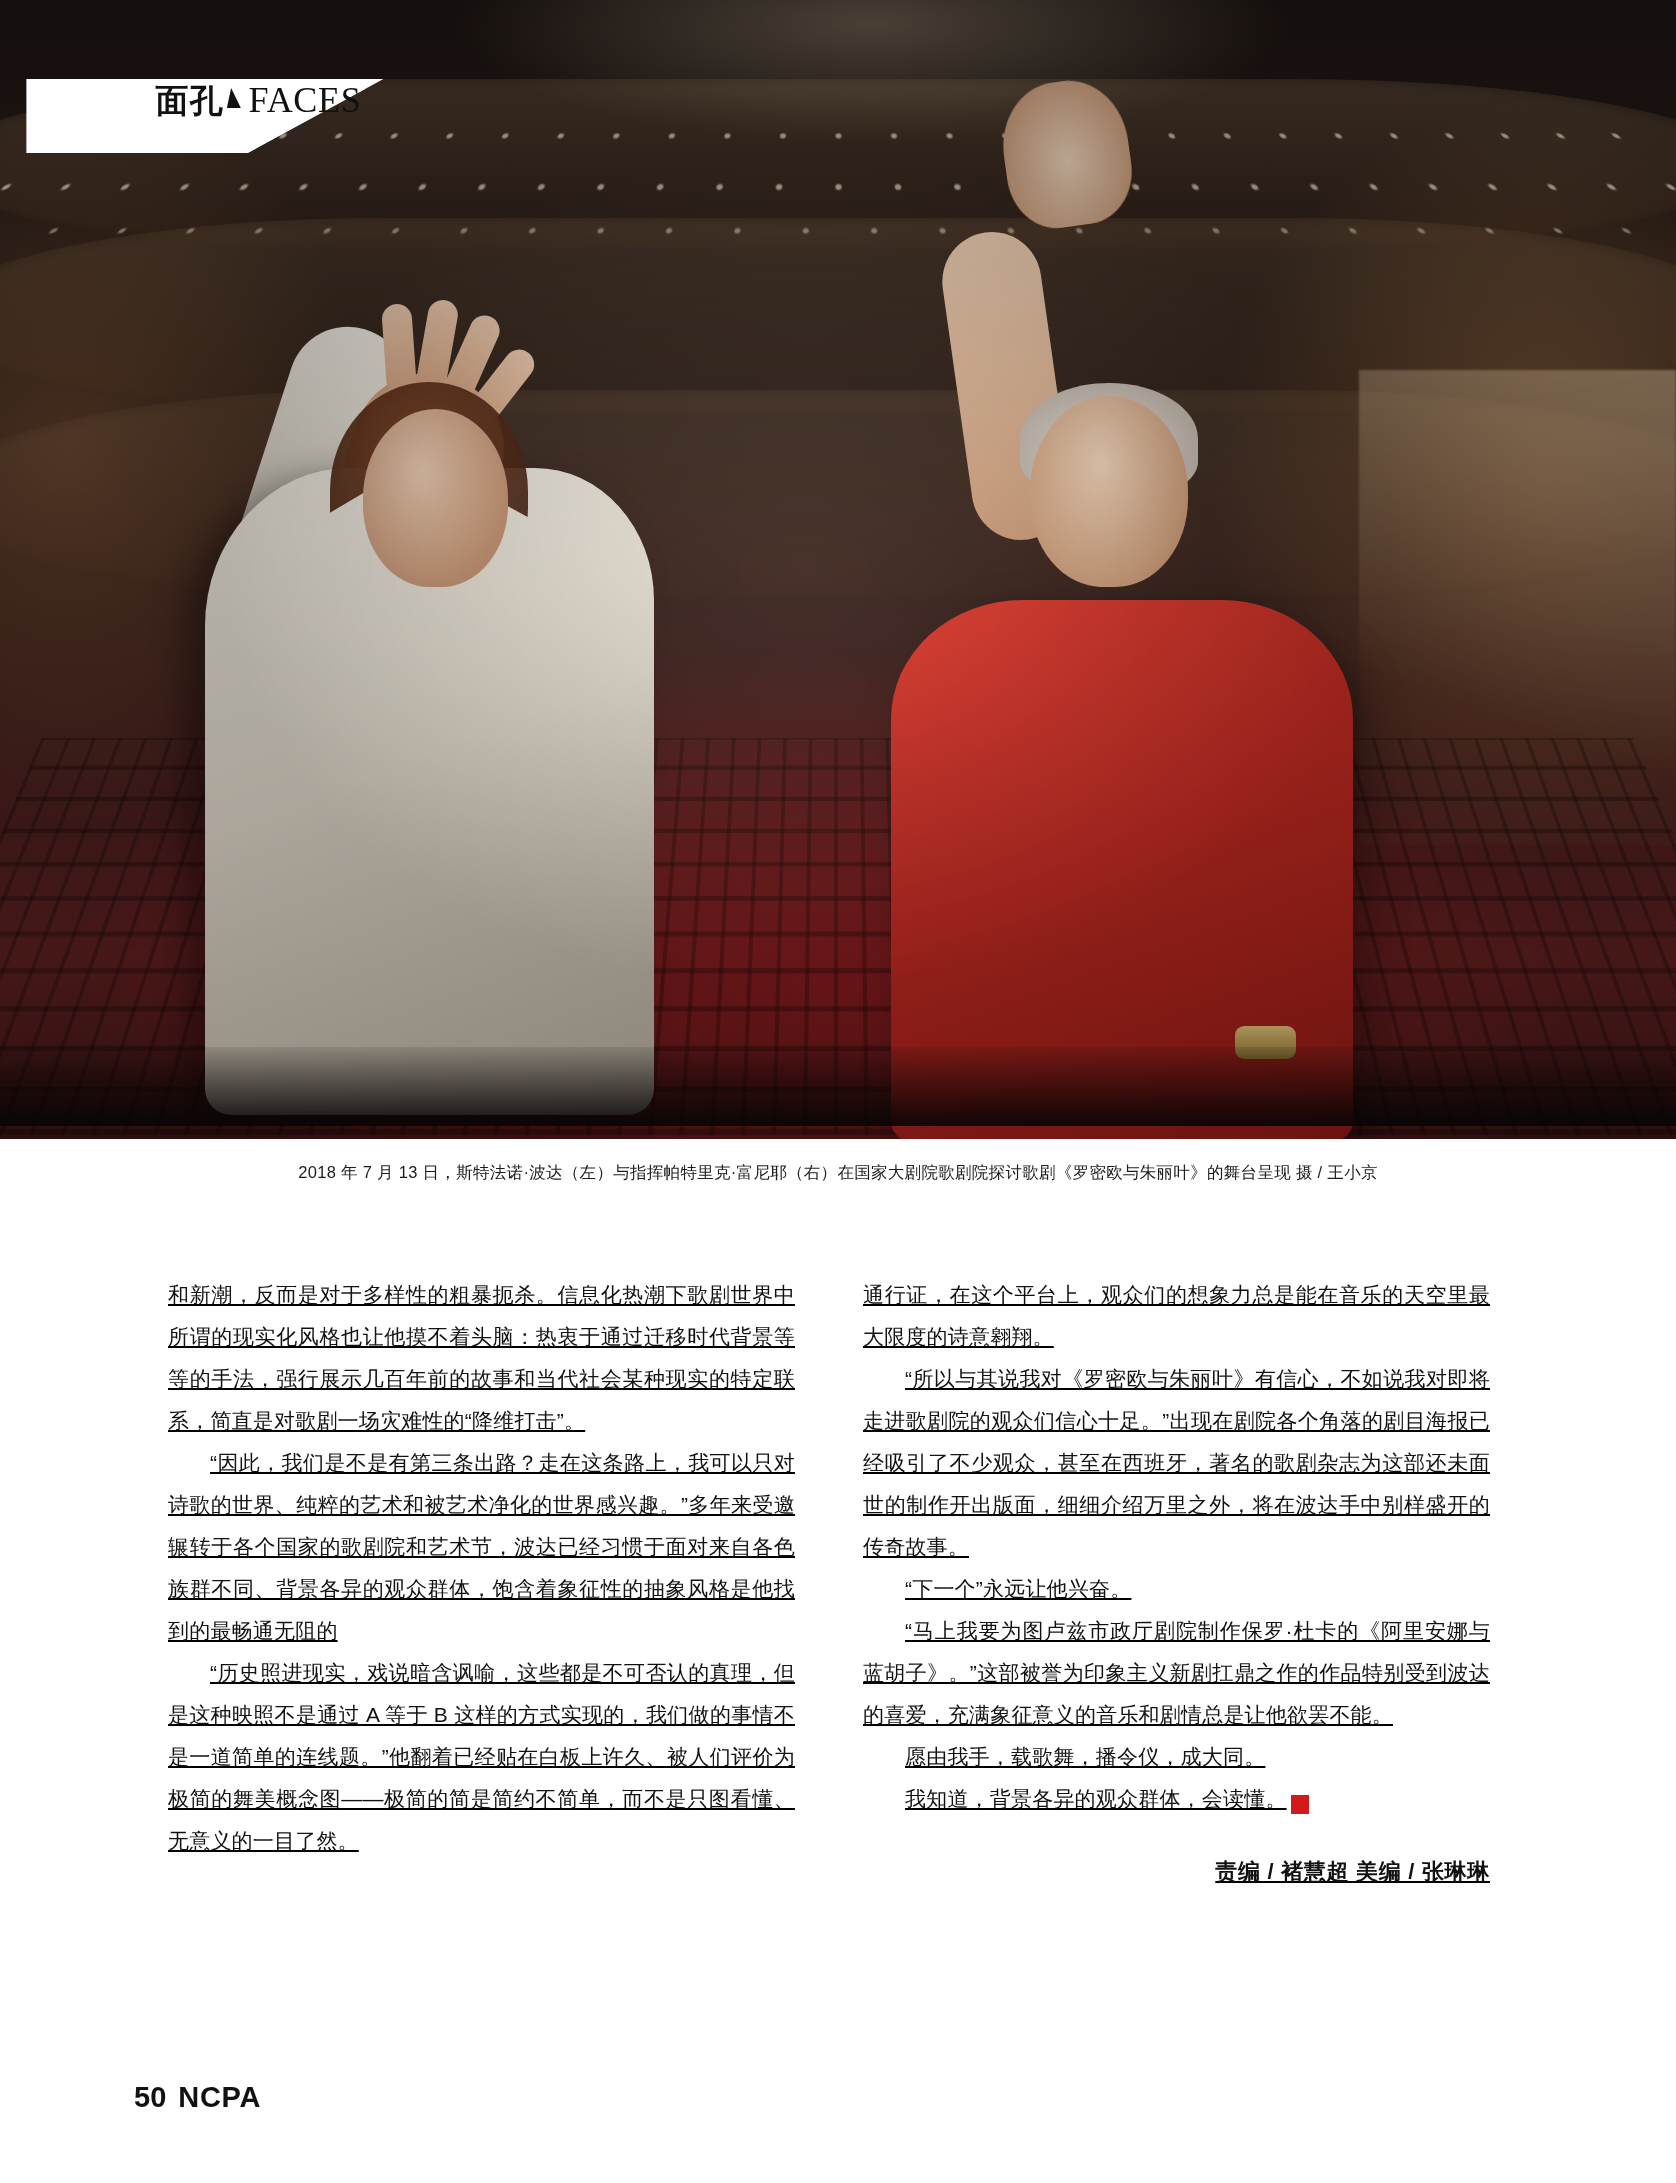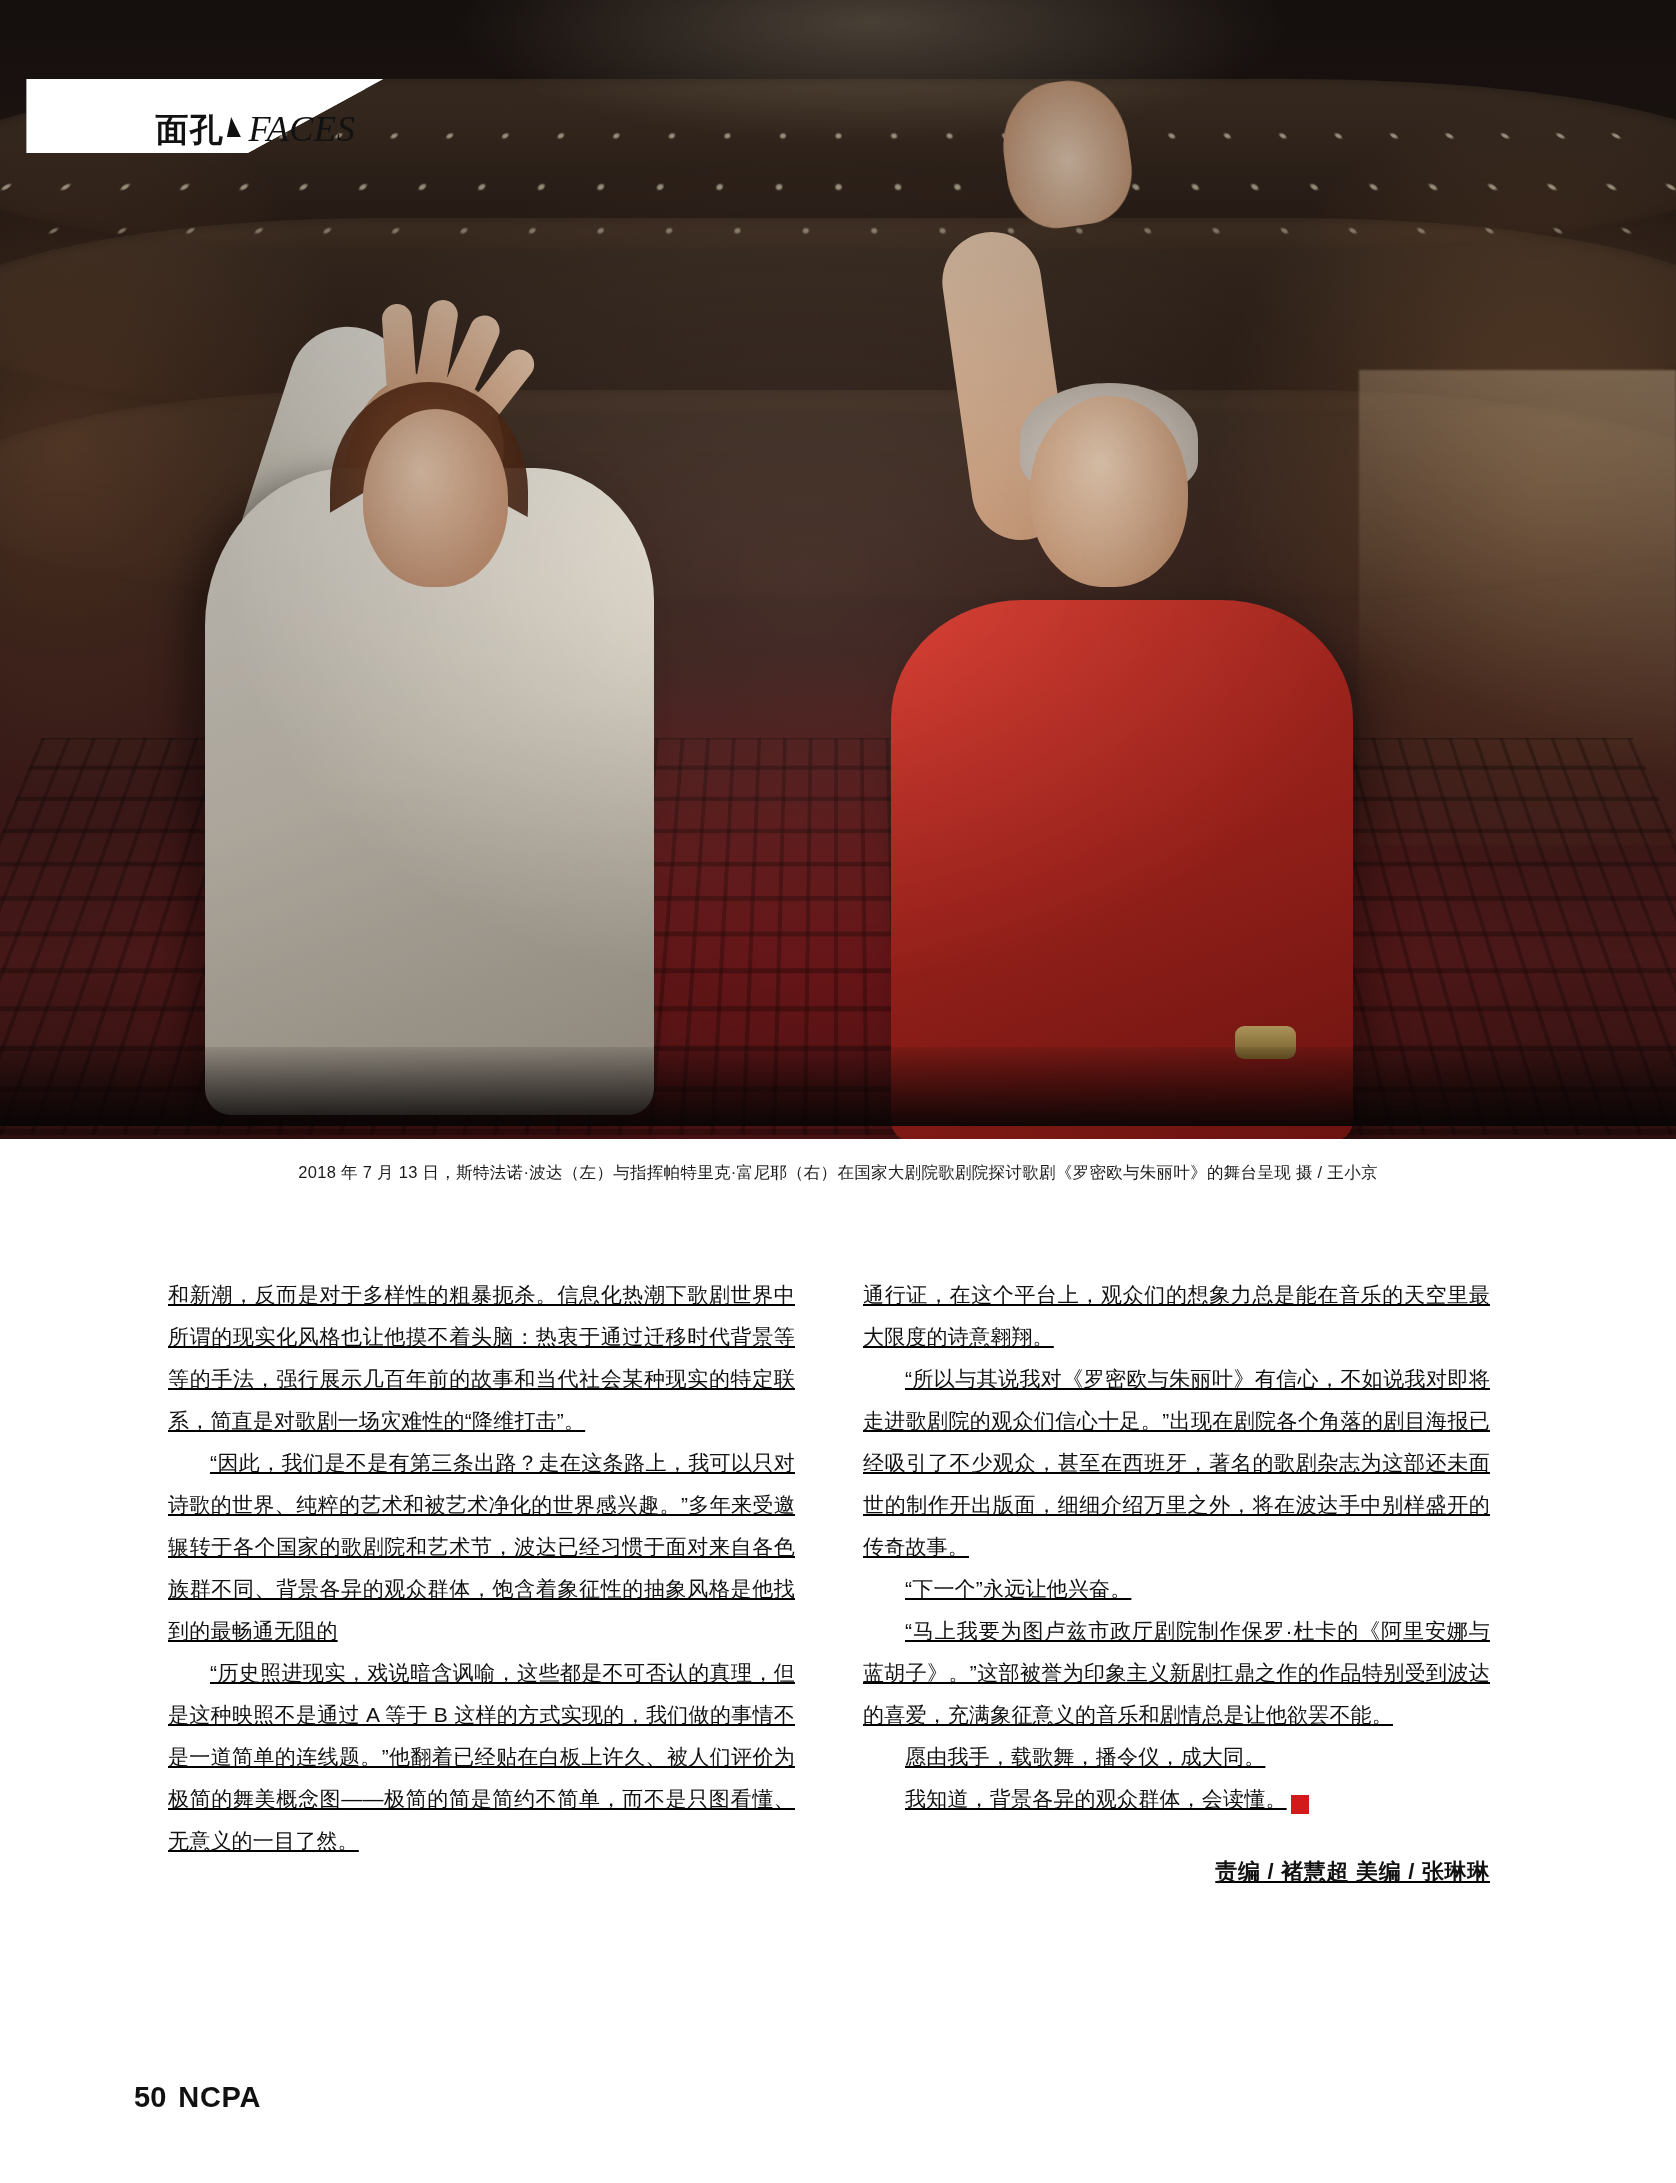--- a/index.html
+++ b/index.html
@@ -163,21 +163,21 @@
   }
 
   
   .faces-tab {
     position: absolute;
     left: 26.4px;
     top: 79px;
     width: 449px;
     height: 74px;
     display: flex;
-    align-items: flex-end;
+    align-items: flex-start;
     z-index: 5;
   }
   .faces-swoosh {
     position: absolute;
     left: 0; top: 0;
     width: 357px; height: 74px;
     background: #ffffff;
     border-radius: 0 92px 92px 0 / 0 59px 59px 0;
     clip-path: polygon(0 0, 100% 0, 62% 100%, 0 100%);
   }
@@ -209,21 +209,20 @@
     border-left: 14.5px solid #111;
     border-top: 20px solid transparent;
     border-bottom: 0 solid transparent;
     transform: translateY(-4px) skewX(-12deg);
   }
   .faces-en {
     font-family: "Liberation Serif", serif;
     font-size: 36px;
     color: #111;
     letter-spacing: 0.7px;
-    font-style: italic;
   }
 
   
   .caption {
     position: absolute;
     left: 0;
     top: 1162px;
     width: 1676px;
     text-align: center;
     font-size: 16.5px;

